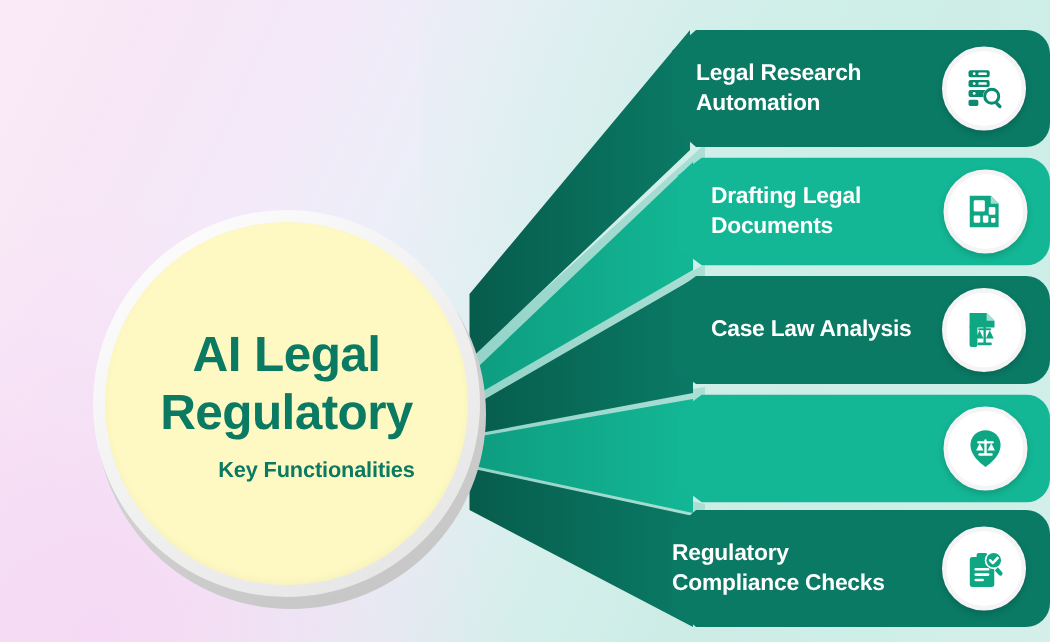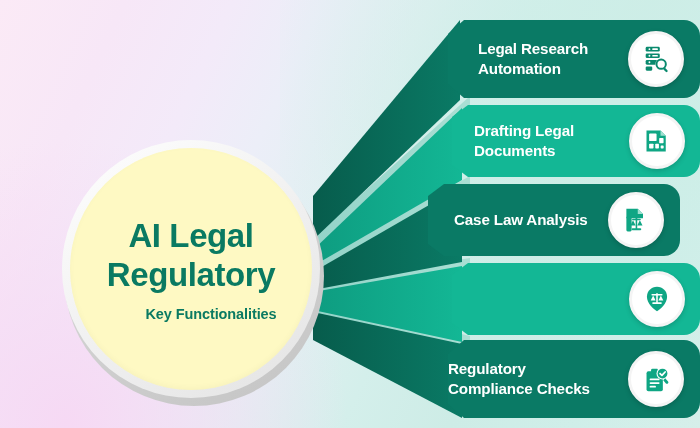--- a/index.html
+++ b/index.html
@@ -133,21 +133,21 @@
 
     <polygon points="313,292 462,266 462,342 313,310" fill="url(#glight)"></polygon>
 
     <polygon points="313,312 462,344 462,418 313,340" fill="url(#gdark)"></polygon>
   </svg>
 
   <div class="bar" style="left:448px;top:20px;width:252px;height:78px;">
     <svg class="bar-shape" viewBox="0 0 252 78" preserveAspectRatio="none">
       <path d="M16,0 H236 a16,16 0 0 1 16,16 V62 a16,16 0 0 1 -16,16 H16 L0,64 V14 Z" fill="#0a7a65"></path>
     </svg>
-    <span class="bar-label" style="margin-left:30px;">Legal Research
+    <span class="bar-label" style="margin-left:16px;">Legal Research
 Automation</span>
     <span class="icon-wrap" style="right:16px;top:11px;width:56px;height:56px;">
       <svg width="30" height="30" viewBox="0 0 32 32" fill="#0a8a6e">
         <rect x="5" y="3" width="15" height="5" rx="1.4"></rect>
         <circle cx="9" cy="5.5" r="1" fill="#ffffff"></circle>
         <rect x="12" y="4.6" width="6" height="1.8" rx="0.6" fill="#ffffff"></rect>
         <rect x="5" y="10" width="15" height="5" rx="1.4"></rect>
         <circle cx="9" cy="12.5" r="1" fill="#ffffff"></circle>
         <rect x="12" y="11.6" width="6" height="1.8" rx="0.6" fill="#ffffff"></rect>
         <rect x="5" y="17" width="15" height="5" rx="1.4"></rect>
@@ -172,21 +172,21 @@
         <path d="M20,4 l6,6 h-6 Z" fill="#9fe0d0"></path>
         <rect x="7" y="7.5" width="8.5" height="8.5" rx="1" fill="#ffffff"></rect>
         <rect x="18.5" y="12.5" width="5" height="6" rx="0.8" fill="#ffffff"></rect>
         <rect x="7" y="19" width="5" height="5.5" rx="0.8" fill="#ffffff"></rect>
         <rect x="14" y="19" width="4.2" height="5.5" rx="0.8" fill="#ffffff"></rect>
         <rect x="20.2" y="21" width="3.4" height="3.5" rx="0.8" fill="#ffffff"></rect>
       </svg>
     </span>
   </div>
 
-  <div class="bar" style="left:428px;top:184px;width:252px;height:72px;">
+  <div class="bar" style="left:448px;top:184px;width:252px;height:72px;">
     <svg class="bar-shape" viewBox="0 0 252 72" preserveAspectRatio="none">
       <path d="M16,0 H236 a16,16 0 0 1 16,16 V56 a16,16 0 0 1 -16,16 H16 L0,60 V12 Z" fill="#0a7a65"></path>
     </svg>
     <span class="bar-label" style="margin-left:26px;">Case Law Analysis</span>
     <span class="icon-wrap" style="right:16px;top:8px;width:56px;height:56px;">
       <svg width="28" height="28" viewBox="0 0 32 32" fill="#0fa684">
         <path d="M5,3 h13 l6,6 v5 h-19 Z" fill="#0fa684"></path>
         <path d="M18,3 l6,6 h-6 Z" fill="#9fe0d0"></path>
         <rect x="5" y="12" width="6" height="17" rx="1.5" fill="#0fa684"></rect>
         <rect x="15.6" y="13" width="1.8" height="14" rx="0.9" fill="#0fa684"></rect>

